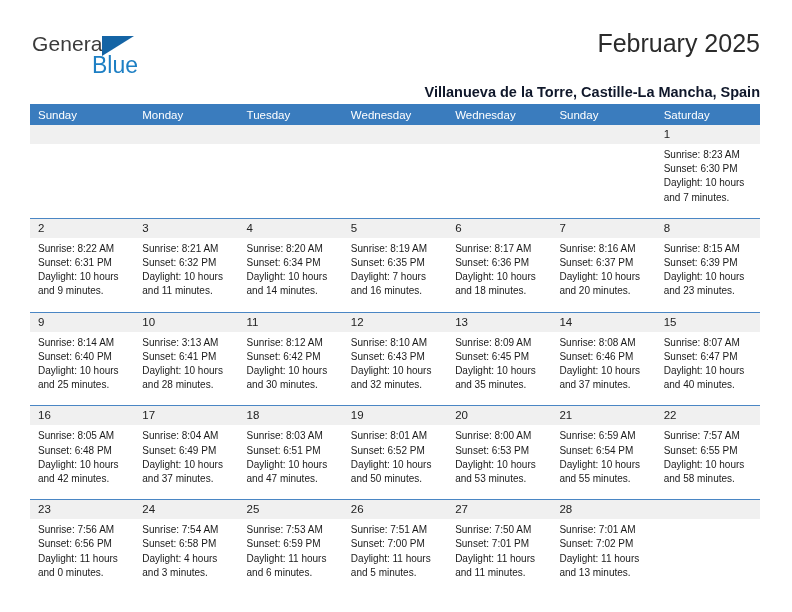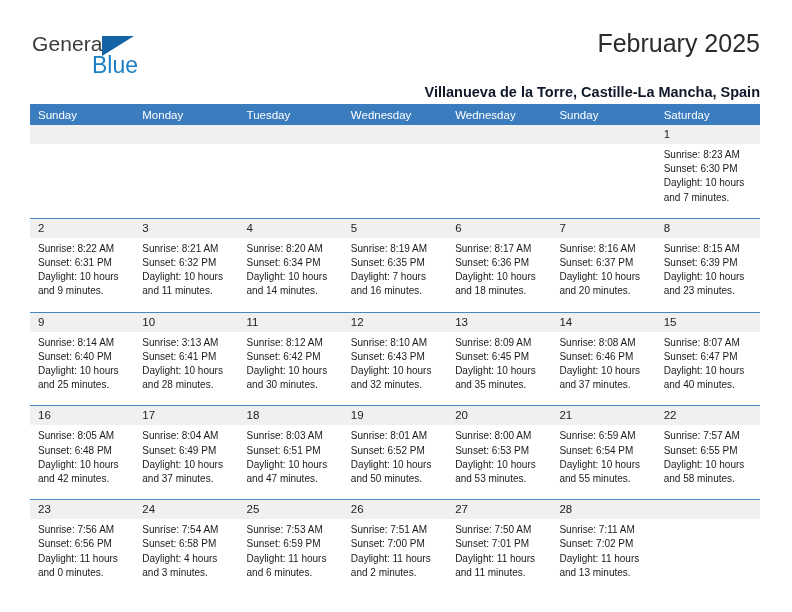--- a/index.html
+++ b/index.html
@@ -408,35 +408,35 @@
               <div>Sunrise: 7:53 AM</div>
               <div>Sunset: 6:59 PM</div>
               <div class="wrap">Daylight: 11 hours and 6 minutes.</div>
             </div>
           </td>
           <td>
             <div class="daynum">26</div>
             <div class="details">
               <div>Sunrise: 7:51 AM</div>
               <div>Sunset: 7:00 PM</div>
-              <div class="wrap">Daylight: 11 hours and 2 minutes.</div>
+              <div class="wrap">Daylight: 11 hours and 5 minutes.</div>
             </div>
           </td>
           <td>
             <div class="daynum">27</div>
             <div class="details">
               <div>Sunrise: 7:50 AM</div>
               <div>Sunset: 7:01 PM</div>
               <div class="wrap">Daylight: 11 hours and 11 minutes.</div>
             </div>
           </td>
           <td>
             <div class="daynum">28</div>
             <div class="details">
-              <div>Sunrise: 7:11 AM</div>
+              <div>Sunrise: 7:01 AM</div>
               <div>Sunset: 7:02 PM</div>
               <div class="wrap">Daylight: 11 hours and 13 minutes.</div>
             </div>
           </td>
           <td class="blank">
             <div class="daynum empty"></div>
           </td>
         </tr>
       </tbody>
   </table>

